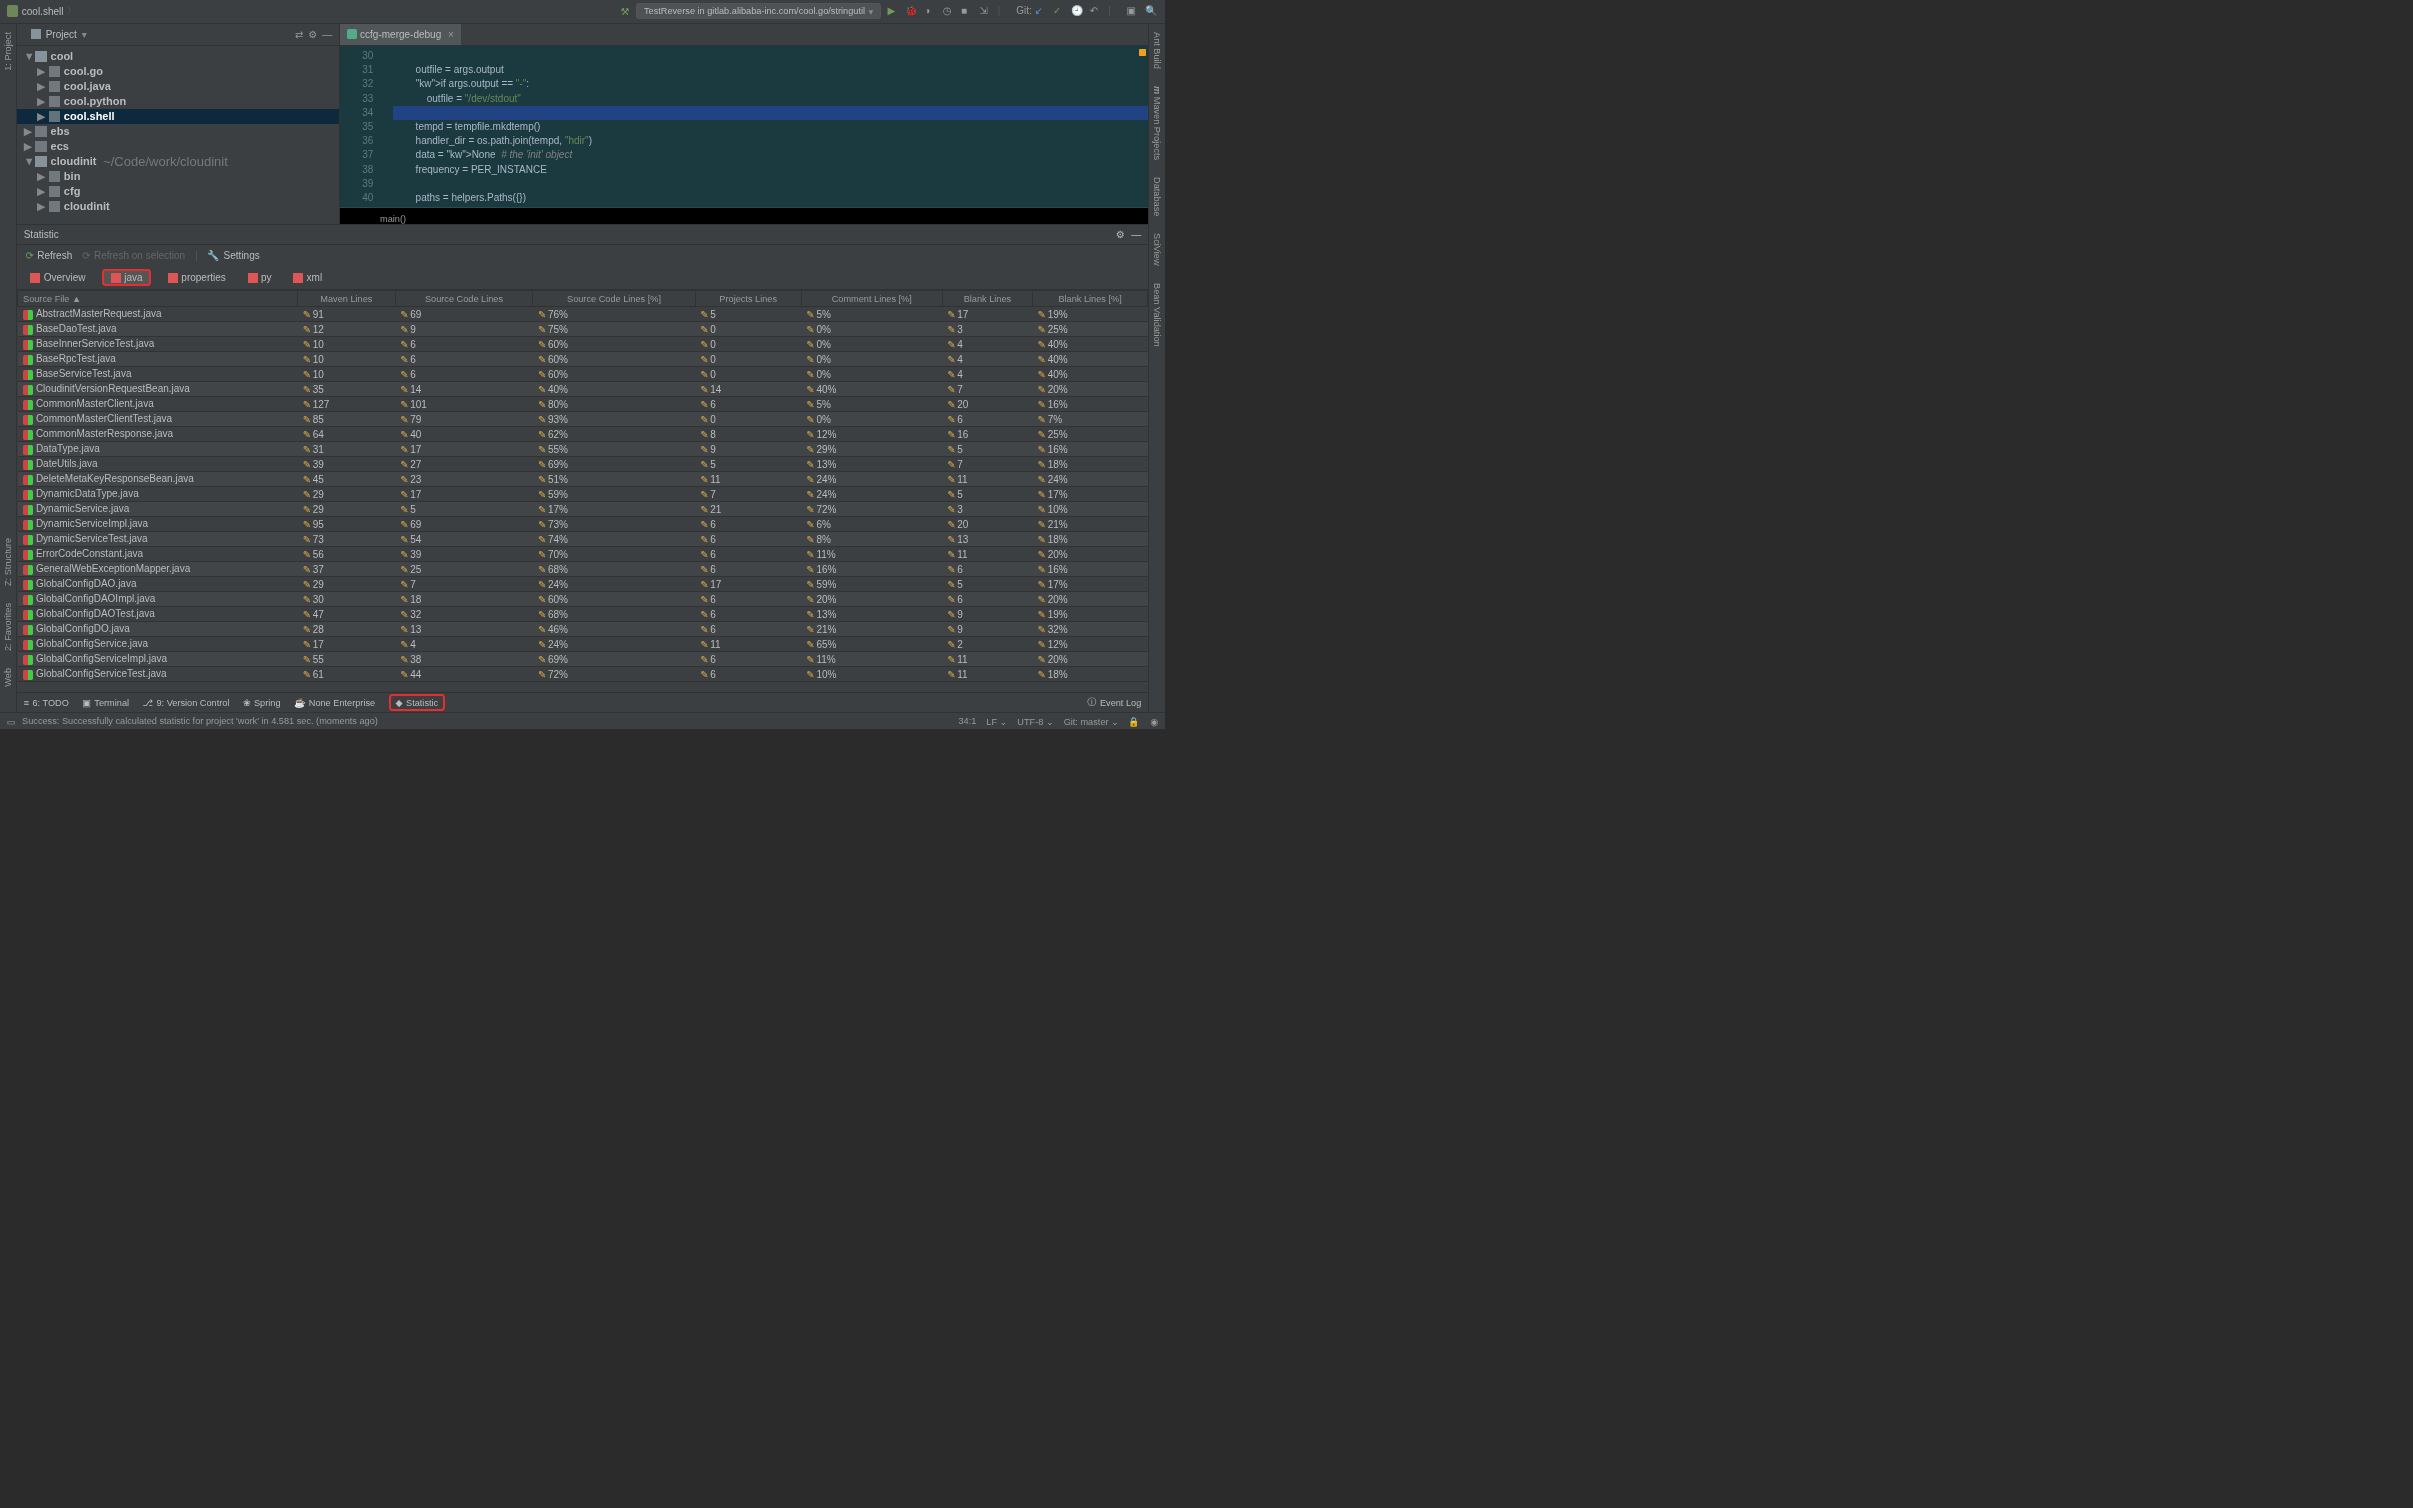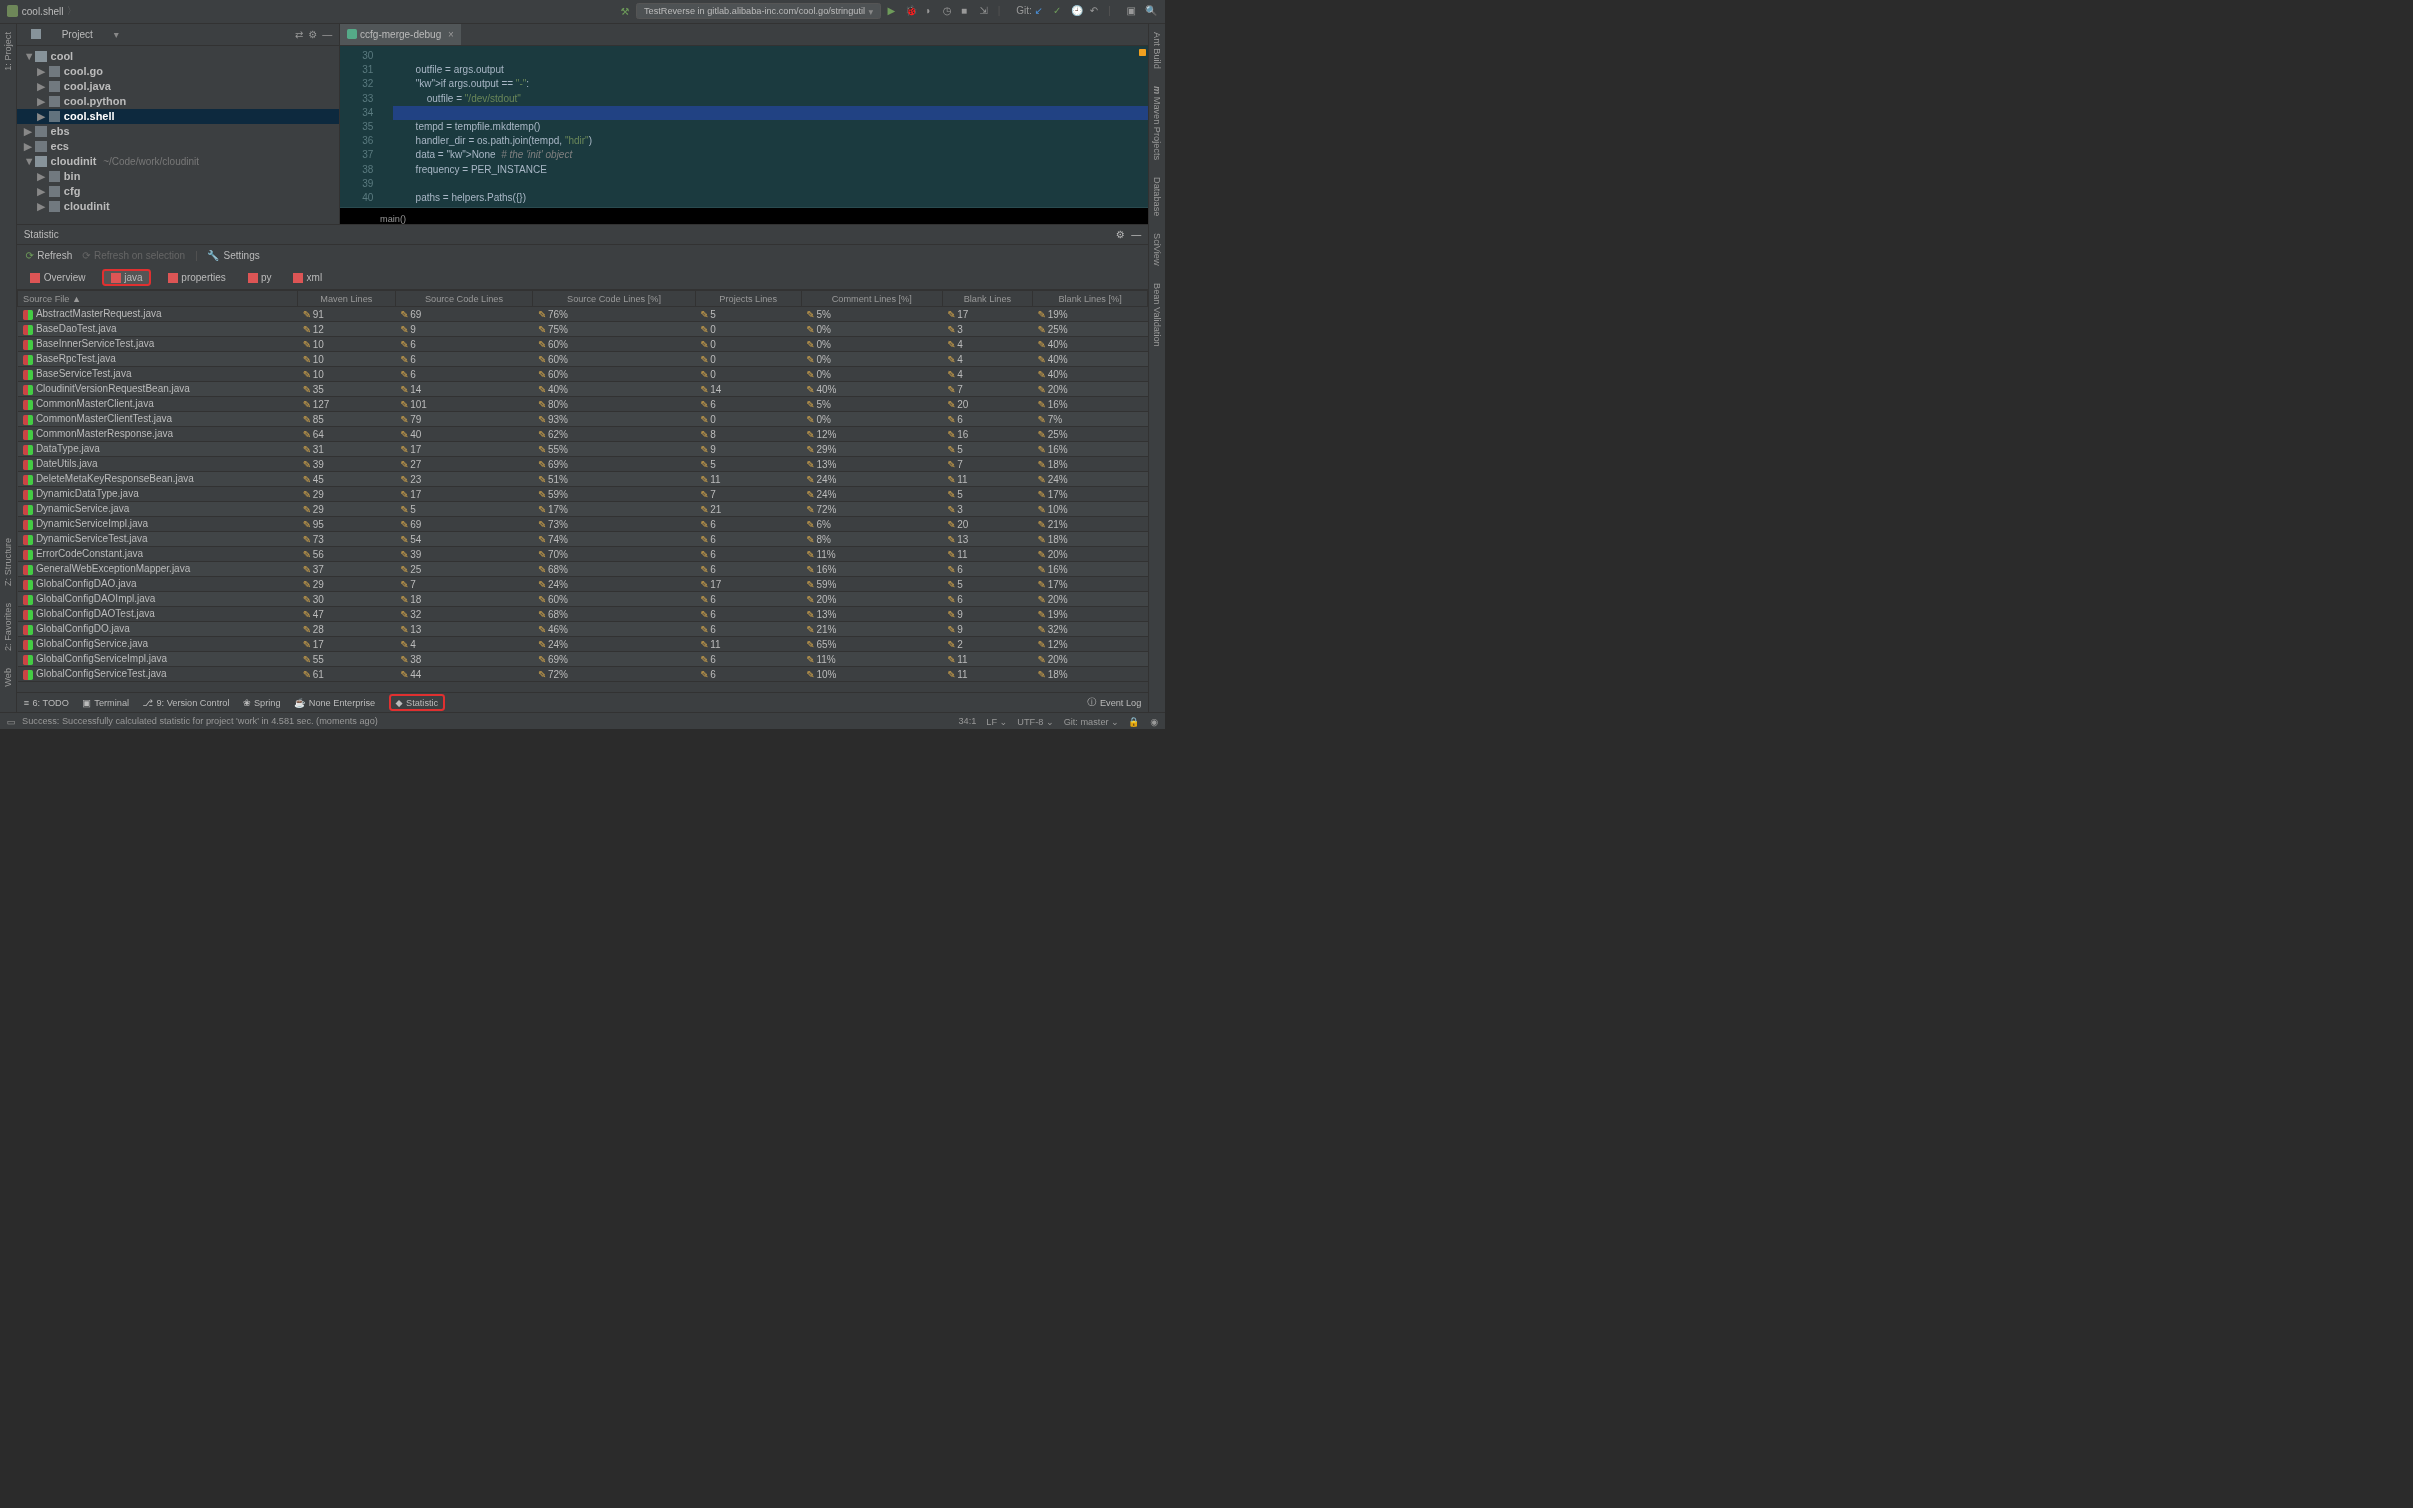--- a/index.html
+++ b/index.html
@@ -17,32 +17,32 @@
 .left-rail { width: 17px; background: #3c3f41; border-right: 0.8px solid #323232; display: flex; flex-direction: column; align-items: center; padding-top: 8.4px; gap: 17px; }
 .left-rail .rail-label { writing-mode: vertical-lr; transform: rotate(180deg); font-size: 9.2px; color: #999; cursor: pointer; white-space: nowrap; }
 .right-rail { width: 17px; background: #3c3f41; border-left: 0.8px solid #323232; display: flex; flex-direction: column; align-items: center; padding-top: 8.4px; gap: 17px; }
 .right-rail .rail-label { writing-mode: vertical-lr; font-size: 9.2px; color: #999; cursor: pointer; white-space: nowrap; }
 
 .center-col { flex: 1; display: flex; flex-direction: column; min-width: 0; }
 .upper-split { display: flex; height: 201px; border-bottom: 0.8px solid #323232; }
 
 .project-panel { width: 323px; background: #3c3f41; border-right: 0.8px solid #323232; display: flex; flex-direction: column; }
 .project-header { height: 22px; display: flex; align-items: center; padding: 0 6.7px; border-bottom: 0.8px solid #323232; }
-.project-header .title { font-size: 10px; color: #bbb; display: flex; align-items: center; gap: 21px; padding-left: 7px; }
+.project-header .title { font-size: 10px; color: #bbb; display: flex; align-items: center; gap: 5px; padding-left: 7px; }
 .project-header .spacer { flex: 1; }
 .project-header .hdr-icon { color: #999; margin-left: 5px; cursor: pointer; }
 .project-tree { flex: 1; overflow: auto; padding: 3.4px 0; font-size: 11px; }
 .tree-item { display: flex; align-items: center; height: 15px; padding-left: 6.7px; cursor: pointer; gap: 3.4px; white-space: nowrap; }
 .tree-item.selected { background: #0d293e; color: #fff; }
 .tree-item .arrow { width: 8.4px; color: #888; }
 .tree-item .node-icon { width: 11.7px; height: 11.7px; display: inline-block; }
 .folder-open { background: #87939a; }
 .folder-closed { background: #87939a; opacity: 0.7; }
 .tree-item .label { font-weight: bold; }
-.tree-item .path-label { color: #787878; font-weight: normal; margin-left: 3.4px; font-size: 10px; }
+.tree-item .path-label { color: #787878; font-weight: normal; margin-left: 3.4px; font-size: 13px; }
 
 .editor-panel { flex: 1; background: #2b2b2b; display: flex; flex-direction: column; min-width: 0; }
 .editor-tabs { height: 22px; background: #3c3f41; display: flex; align-items: center; border-bottom: 0.8px solid #323232; }
 .editor-tab { padding: 0 6.7px; height: 100%; display: flex; align-items: center; gap: 3.4px; background: #515658; font-size: 10px; }
 .editor-tab .close { color: #999; margin-left: 3.4px; }
 .editor-body { flex: 1; background: #1b3a3f; display: flex; overflow: hidden; font-family: "Menlo", monospace; font-size: 10px; position: relative; }
 .gutter { width: 40px; background: #1b3a3f; color: #5a7a7f; text-align: right; padding: 3.4px 6.7px 0 0; line-height: 14.2px; }
 .code { flex: 1; padding: 3.4px 0 0 13.4px; color: #a9b7c6; line-height: 14.2px; white-space: pre; }
 .str { color: #6a8759; }
 .cm { color: #808080; font-style: italic; }

